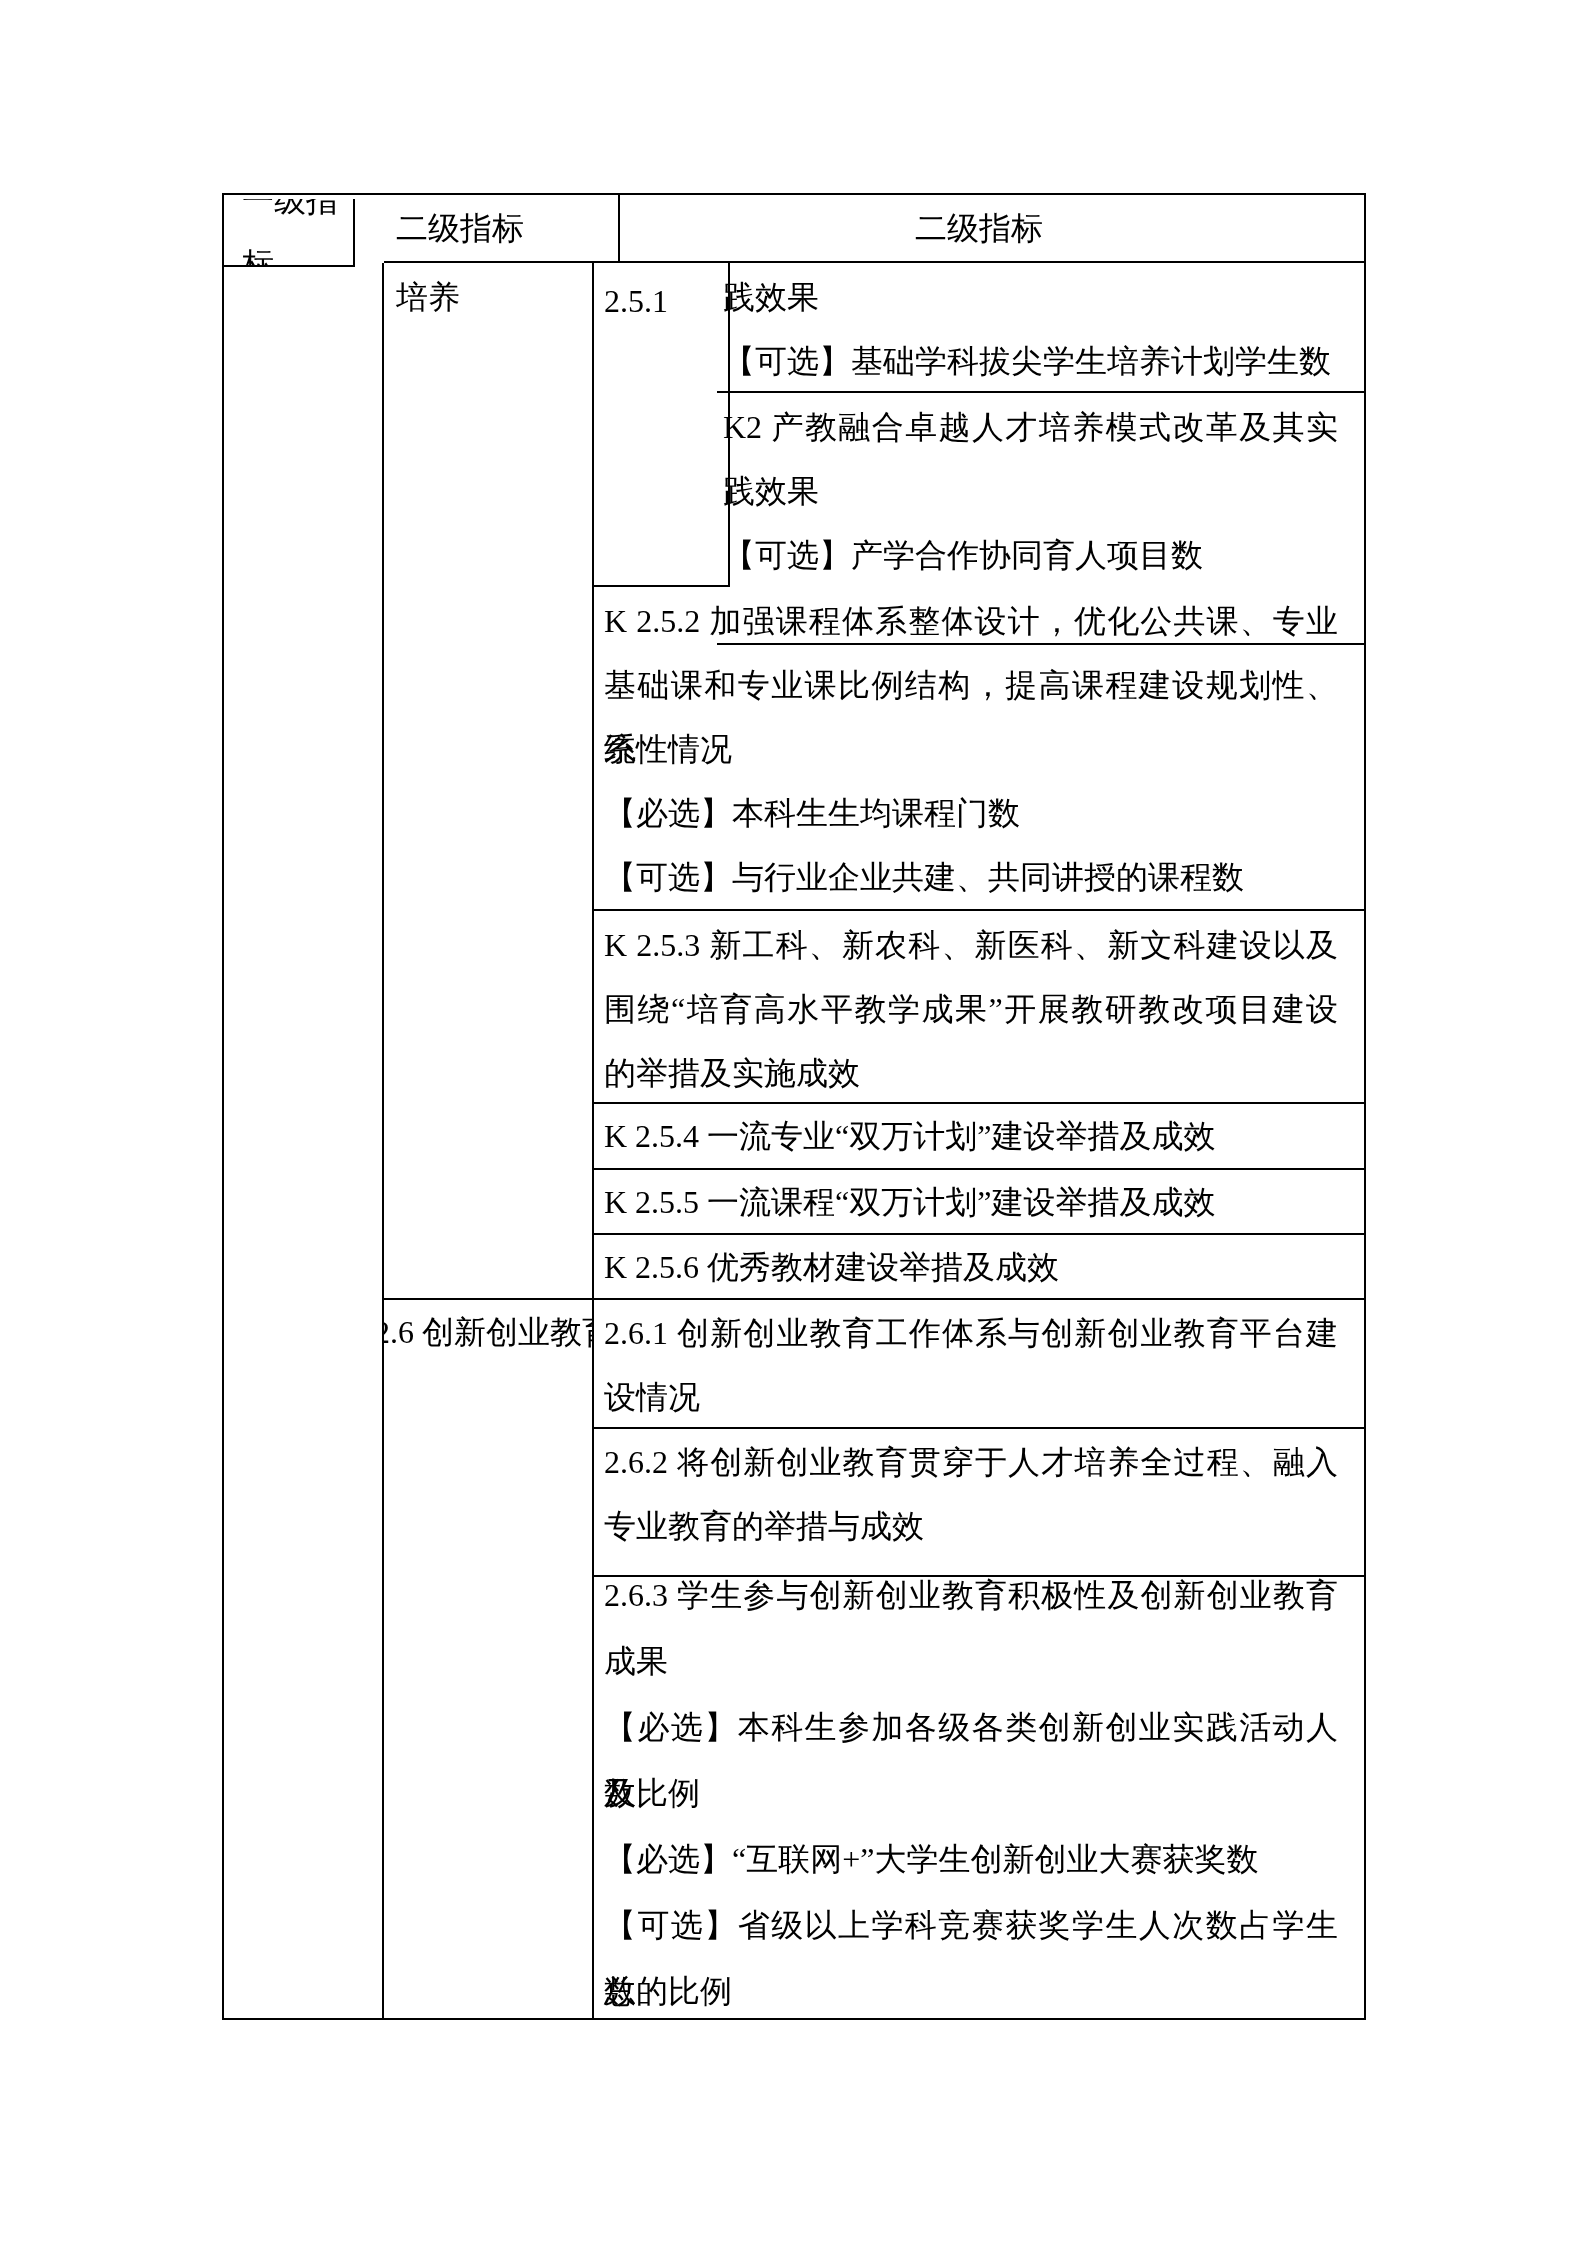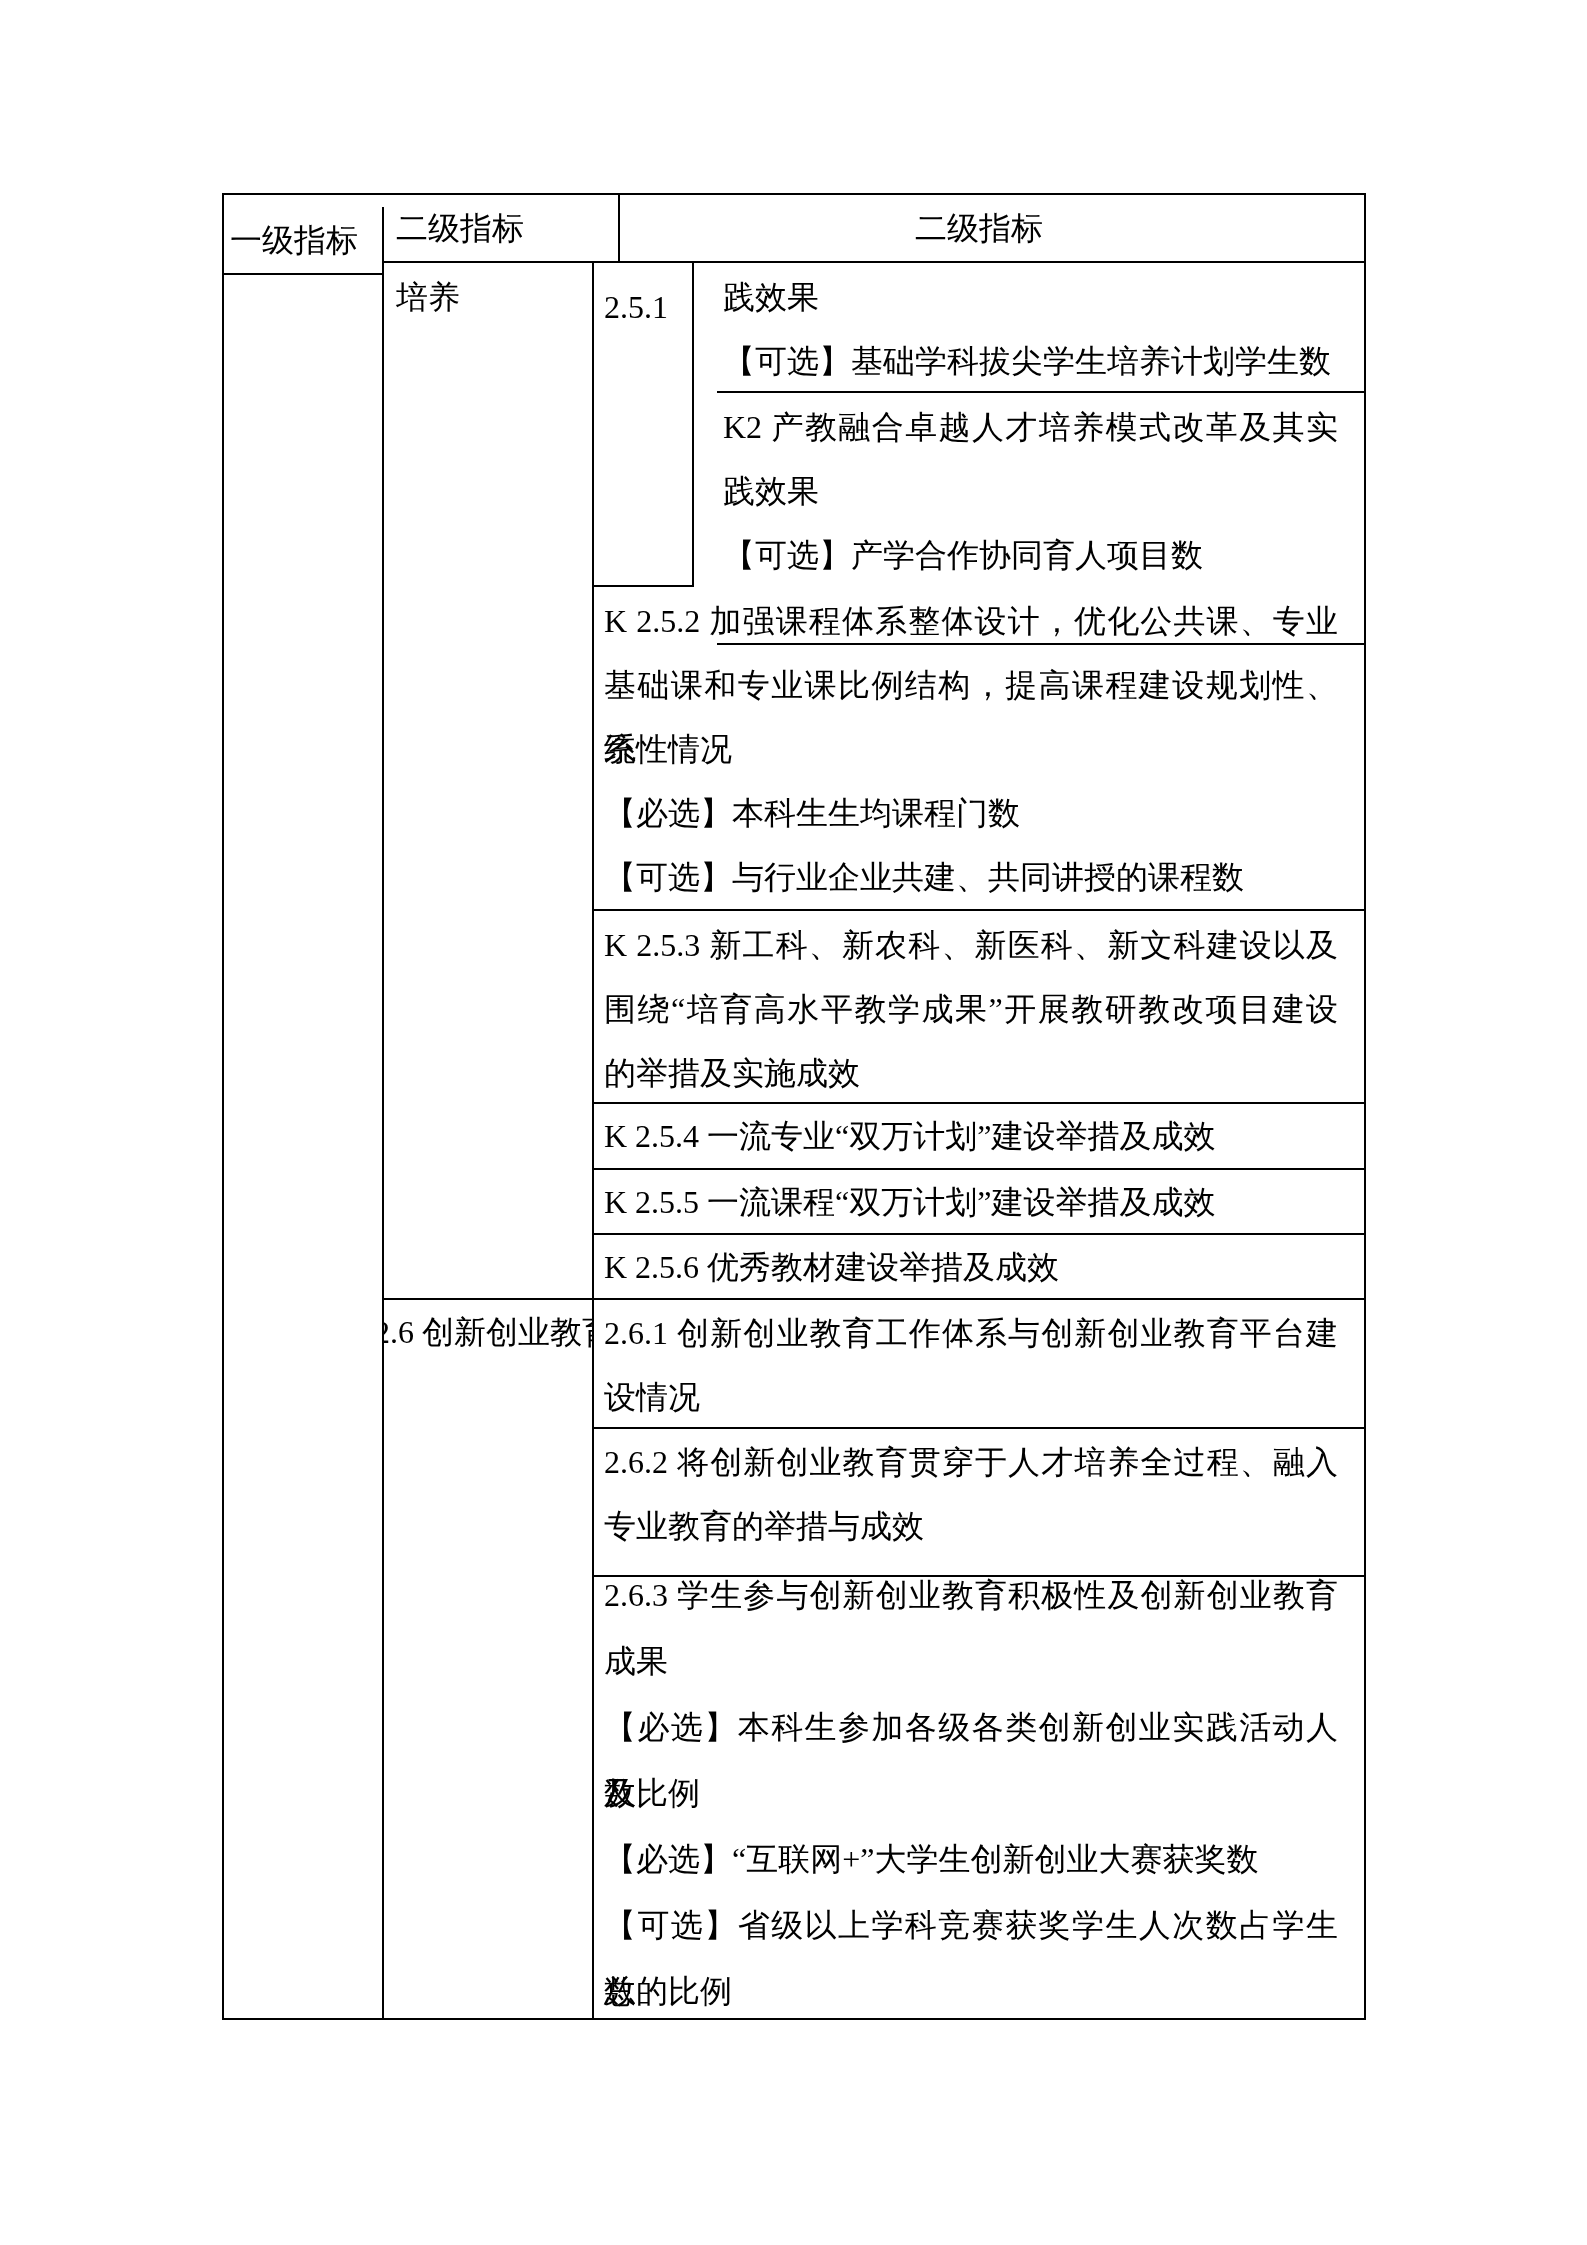--- a/index.html
+++ b/index.html
@@ -29,33 +29,33 @@
     position: absolute;
     box-sizing: border-box;
     font-size: 32px;
     line-height: 64px;
     overflow: hidden;
   }
   .br { border-right: 2px solid #000000; }
   .bb { border-bottom: 2px solid #000000; }
 
   
-  .c-h1 { left: 0px;   top: 12px; width: 160px; height: 68px; display: flex; align-items: center; padding-left: 6px; }
+  .c-h1 { left: 0px;   top: 4px; width: 131px; height: 68px; display: flex; align-items: center; padding-left: 18px; }
   .c-h2 { left: 160px; top: 0px; width: 236px; height: 68px; display: flex; align-items: center; padding-left: 12px; }
   .c-h3 { left: 370px; top: 0px; width: 770px; height: 68px; display: flex; align-items: center; justify-content: center; }
 
   
   .c-c1 { left: 0px; top: 68px; width: 160px; height: 1755px; }
 
   
   .c-c2a { left: 160px; top: 68px;   width: 210px; height: 1037px; padding: 2px 0 0 12px; }
   .c-c2b { left: 160px; top: 1105px; width: 210px; height: 718px; display: flex; flex-direction: row; justify-content: center; padding-left: 12px; }
 
   
-  .c-n1  { left: 370px; top: 68px;   width: 100px; height: 324px; padding: 12px 0 0 10px; }
+  .c-n1  { left: 370px; top: 68px;   width: 136px; height: 324px; padding: 6px 0 0 10px; }
   .c-r1a { left: 493px; top: 68px;   width: 647px; height: 130px; padding: 2px 26px 0 6px; }
   .c-r1b { left: 493px; top: 198px;  width: 647px; height: 252px; padding: 2px 26px 0 6px; }
   .c-r2  { left: 370px; top: 392px;  width: 770px; height: 324px; padding: 2px 26px 0 10px; }
   .c-r3  { left: 370px; top: 716px;  width: 770px; height: 193px; padding: 2px 26px 0 10px; }
   .c-r4  { left: 370px; top: 909px;  width: 770px; height: 66px; display: flex; align-items: flex-start; padding: 0 26px 0 10px; }
   .c-r5  { left: 370px; top: 975px;  width: 770px; height: 65px; display: flex; align-items: center; padding: 0 26px 0 10px; }
   .c-r6  { left: 370px; top: 1040px; width: 770px; height: 65px; display: flex; align-items: center; padding: 0 26px 0 10px; }
   .c-r7  { left: 370px; top: 1105px; width: 770px; height: 129px; padding: 1px 26px 0 10px; }
   .c-r8  { left: 370px; top: 1234px; width: 770px; height: 148px; padding: 1px 26px 0 10px; }
   .c-r9  { left: 370px; top: 1362px; width: 770px; height: 461px; padding: 5px 26px 0 10px; }

